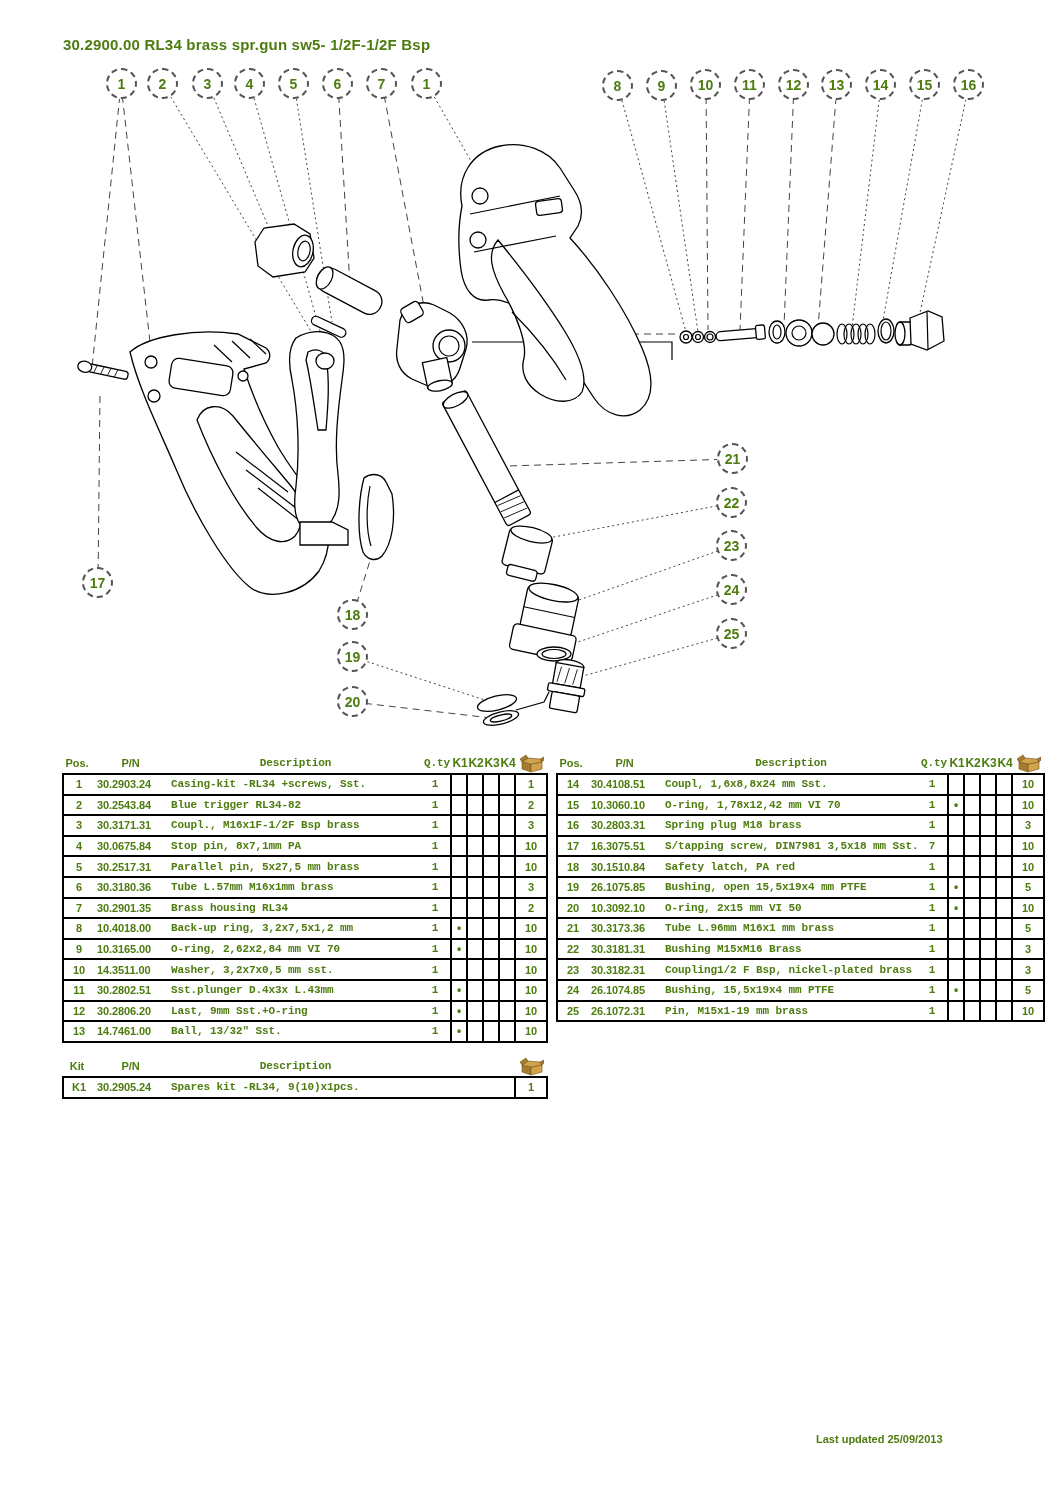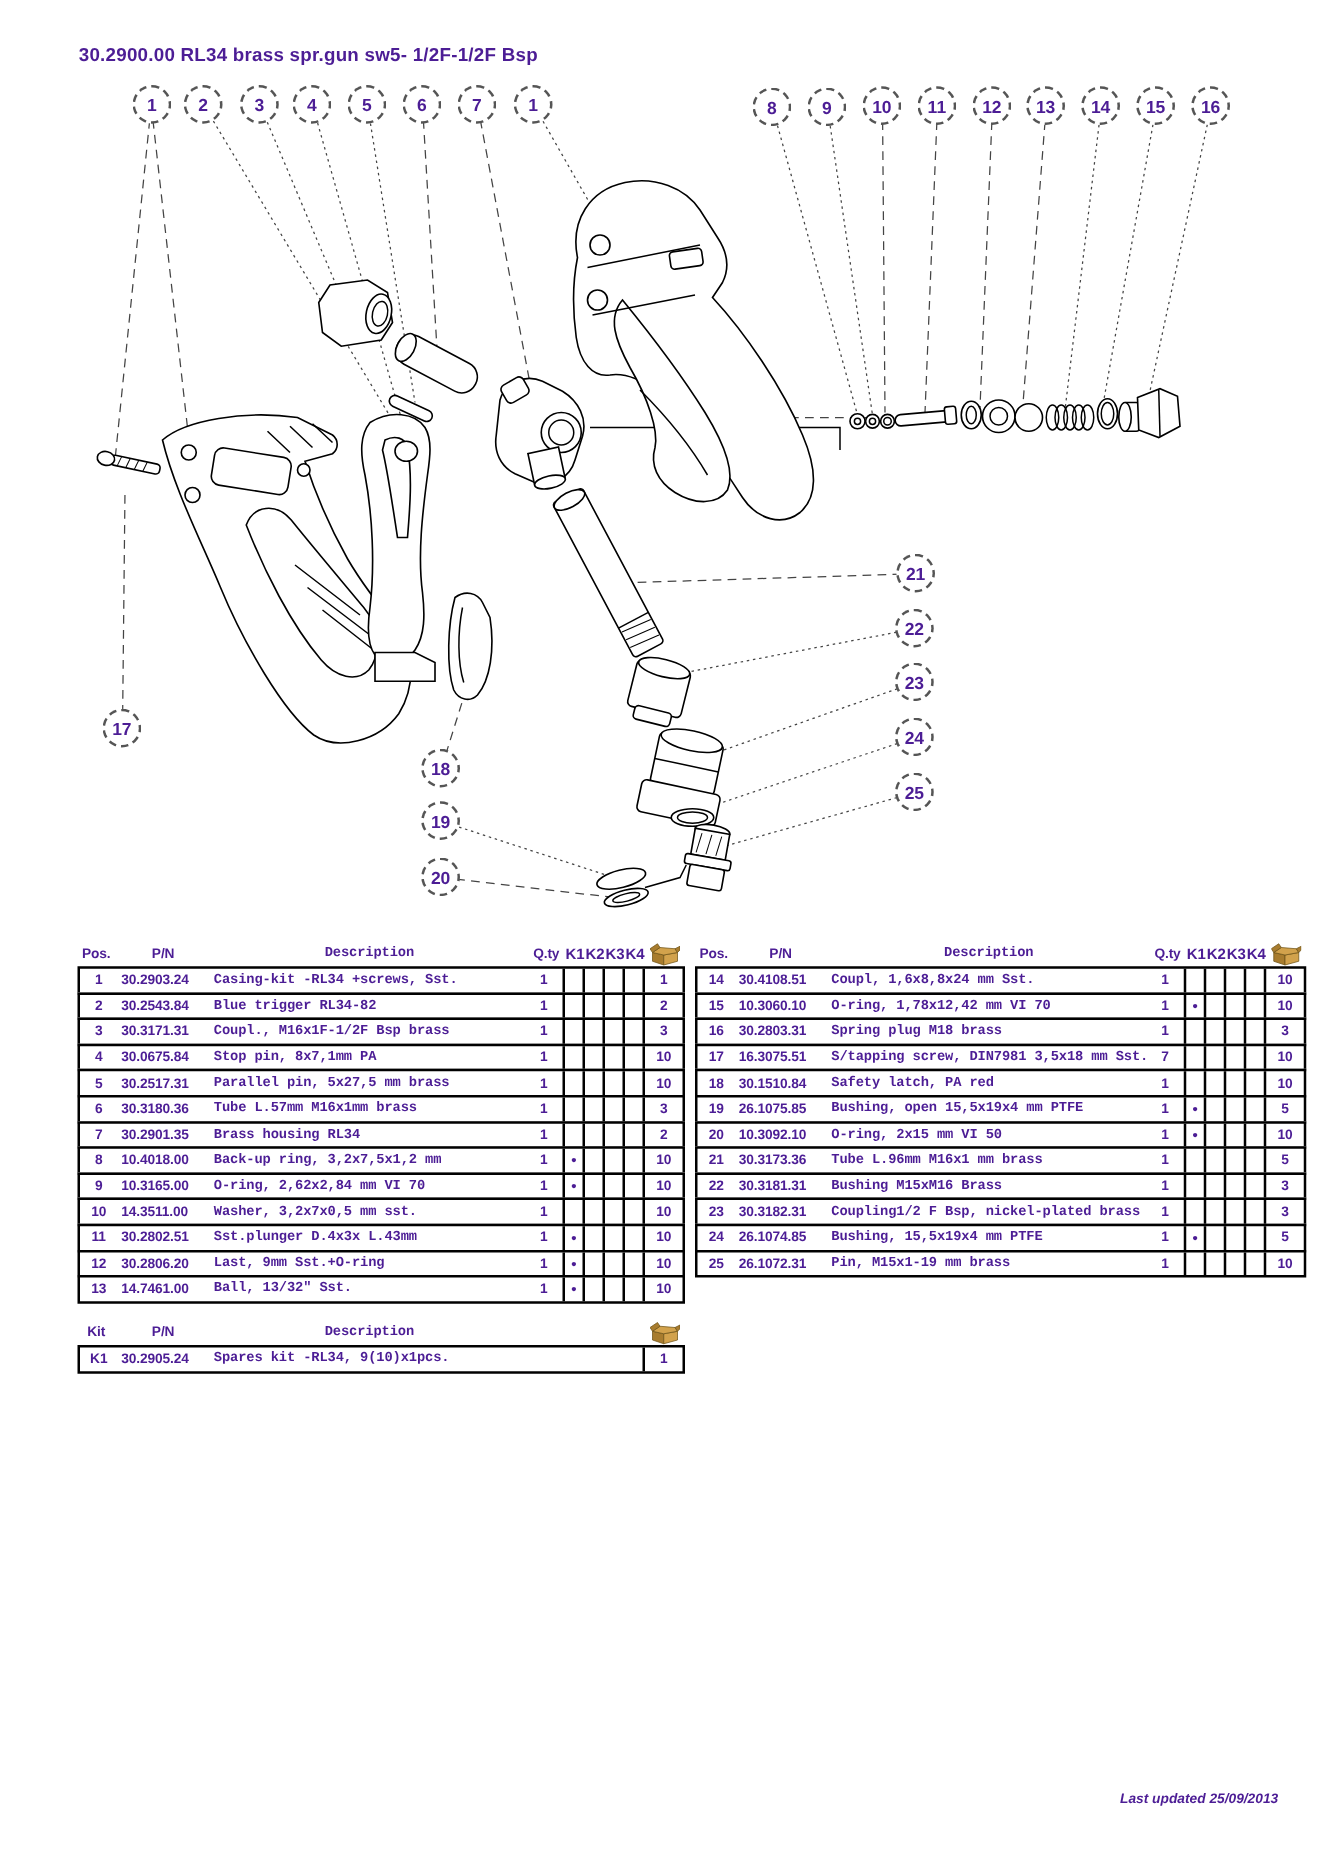--- a/index.html
+++ b/index.html
@@ -1,19 +1,19 @@
 <!DOCTYPE html>
 <html><head>
 <meta charset="utf-8">
 <style>
   html,body{margin:0;padding:0;background:#fff;}
   .page{position:relative;width:1058px;height:1497px;background:#fff;overflow:hidden;
-        font-family:"Liberation Sans",sans-serif;color:#4c1d95;}
+        font-family:"Liberation Sans",sans-serif;color:#4d7c0f;}
   .title{position:absolute;left:63px;top:36px;font-size:15px;font-weight:bold;letter-spacing:.2px;}
-  .footer{position:absolute;left:896px;top:1433px;font-size:11px;font-weight:bold;font-style:italic;}
+  .footer{position:absolute;left:816px;top:1433px;font-size:11px;font-weight:bold;}
 
   
   .diagram{position:absolute;left:0;top:0;width:1058px;height:760px;}
   .art{position:absolute;left:0;top:0;}
   .art .sp{fill:#fff;stroke:#000;stroke-width:1.3;}
   .art .sl{fill:none;stroke:#000;stroke-width:1.2;}
   .art .ld{stroke:#444;stroke-width:1;stroke-dasharray:2 3;fill:none;}
   .art .lh{stroke:#444;stroke-width:1;stroke-dasharray:7 5;fill:none;}
   .art .tick{stroke:#000;stroke-width:.8;}
   .callout{position:absolute;width:27px;height:27px;border:2px dashed #555;border-radius:50%;
@@ -25,21 +25,21 @@
   .phead{display:flex;height:20px;}
   .prow{display:flex;align-items:center;box-sizing:border-box;height:22.6px;
         border:2px solid #000;background:#fff;}
   .prow + .prow{margin-top:-2px;}
   .pc{display:flex;align-items:center;justify-content:center;height:100%;
       box-sizing:border-box;overflow:hidden;white-space:nowrap;}
   .c-pos{width:30px;}
   .c-pn{width:74px;justify-content:flex-start;padding-left:3px;}
   .c-desc{flex:1;justify-content:flex-start;padding-left:3px;font-family:Liberation Mono, monospace;}
   .c-center{justify-content:center;}
-  .c-qty{width:30px;}
+  .c-qty{width:30px;font-family:Liberation Mono, monospace;}
   .c-k,.c-kh{width:16px;font-size:12px;}
   .c-k{border-left:2px solid #000;}
   .c-pack{width:32px;border-left:2px solid #000;}
   .c-kitspace{width:94px;}
   .c-basket{width:32px;}
 </style>
 </head>
 <body>
 
 <div class="page">

